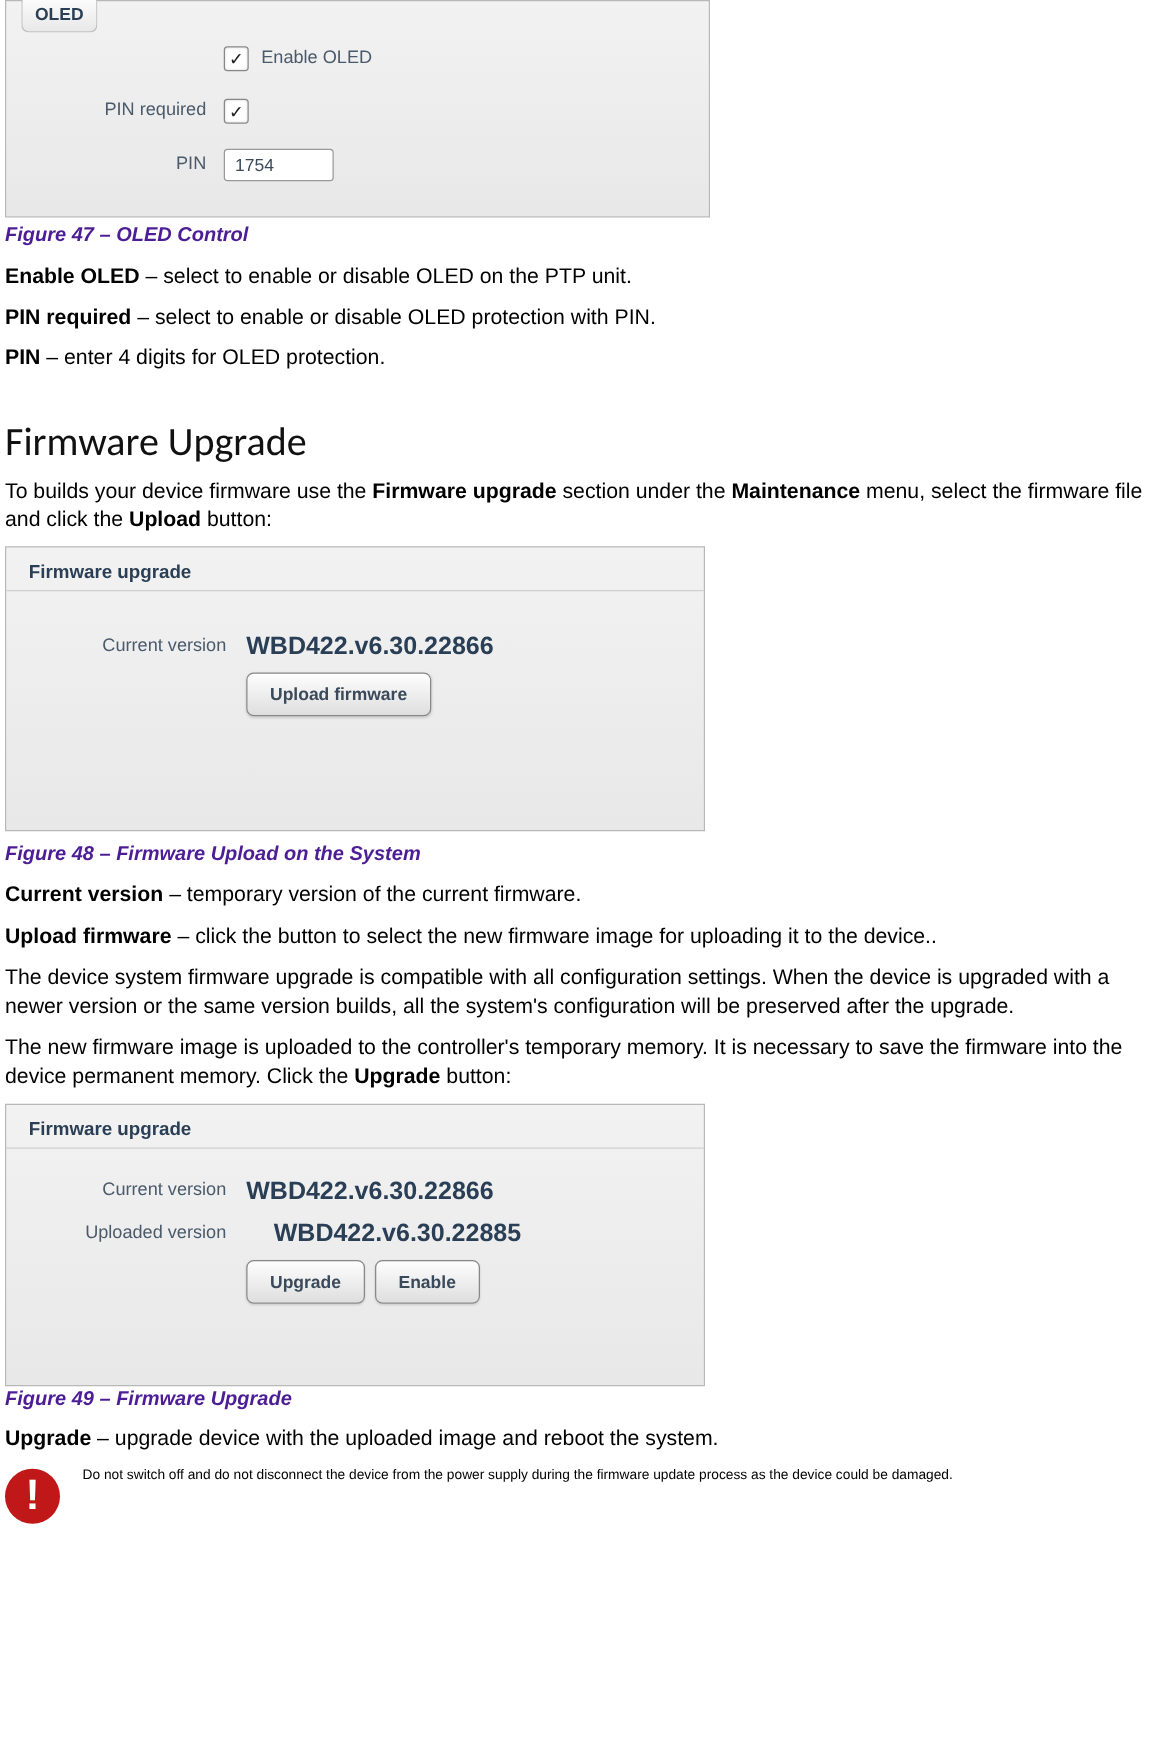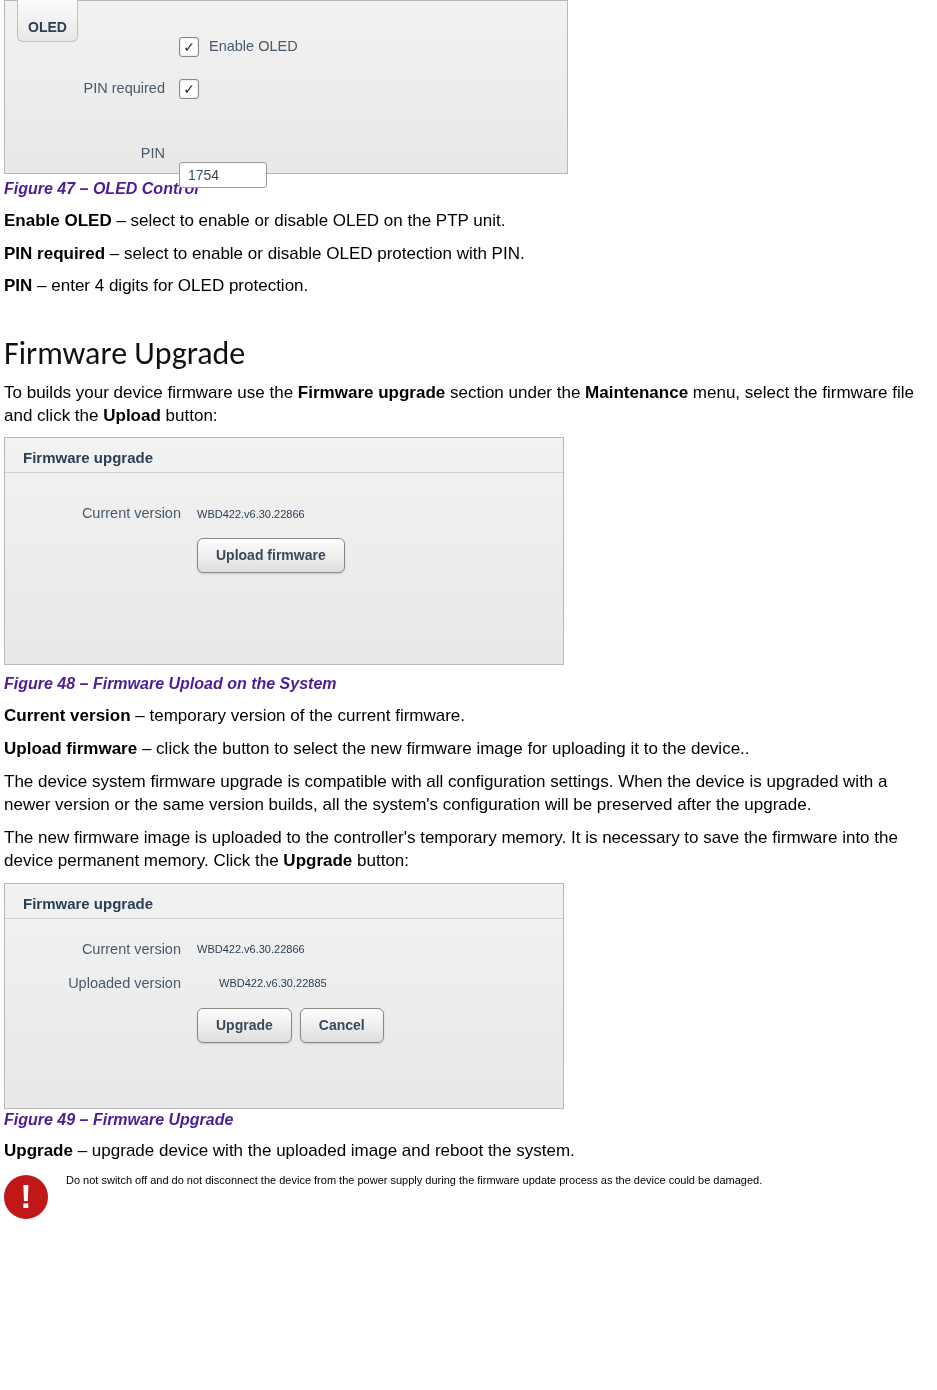--- a/index.html
+++ b/index.html
@@ -24,21 +24,21 @@
     padding: 0;
   }
   .figure-box .header-chip {
     position: absolute;
     top: -1px;
     left: 12px;
     background: linear-gradient(#fbfbfb, #e8e8e8);
     border: 1px solid #c0c0c0;
     border-top: none;
     border-radius: 0 0 6px 6px;
-    padding: 18px 10px 4px 10px;
+    padding: 2px 10px 4px 10px;
     font-size: 14px;
     color: #2a3f55;
     font-weight: bold;
   }
   .figure-caption {
     font-style: italic;
     color: #4c1d95;
     font-size: 16px;
     margin: 4px 0 10px 4px;
     font-weight: bold;
@@ -82,21 +82,20 @@
   }
   .txt-input {
     border: 1px solid #999;
     border-radius: 3px;
     padding: 4px 8px;
     font-size: 14px;
     width: 70px;
     background: #fff;
     color: #3a4a5a;
     font-family: Verdana, Arial, sans-serif;
-    margin-top: 43px;
   }
   .figure-box.second {
     width: 558px;
     height: 226px;
     margin: 8px 0 0 4px;
   }
   .figure-box.third {
     width: 558px;
     height: 224px;
     margin: 8px 0 0 4px;
@@ -124,23 +123,23 @@
     align-items: center;
   }
   .fw-label {
     width: 176px;
     text-align: right;
     padding-right: 16px;
     color: #4a5a6a;
     font-size: 14.5px;
   }
   .fw-value {
-    font-weight: normal;
+    font-weight: bold;
     color: #2a3f55;
-    font-size: 11px;
+    font-size: 20px;
   }
   .ui-button {
     display: inline-block;
     border: 1px solid #888;
     border-radius: 6px;
     background: linear-gradient(#fefefe, #dedede);
     padding: 7px 18px;
     font-weight: bold;
     color: #3a4a5a;
     font-size: 14px;
@@ -254,21 +253,21 @@
   </div>
 
   <div class="fw-row" style="top:90px;gap:22px;">
     <div class="fw-label">Uploaded version</div>
     <div class="fw-value">WBD422.v6.30.22885</div>
   </div>
 
   <div class="fw-row" style="top:124px;">
     <div class="fw-label"></div>
     <div class="ui-button">Upgrade</div>
-    <div class="ui-button">Cancel</div>
+    <div class="ui-button">Enable</div>
   </div>
 </div>
 <div class="figure-caption" style="margin-top:0;">Figure 49 – Firmware Upgrade</div>
 
 <div class="para">
   <b>Upgrade</b><span> – upgrade device with the uploaded image and reboot the system.</span>
 </div>
 
 <div class="warning-row">
   <div class="warning-icon">!</div>

